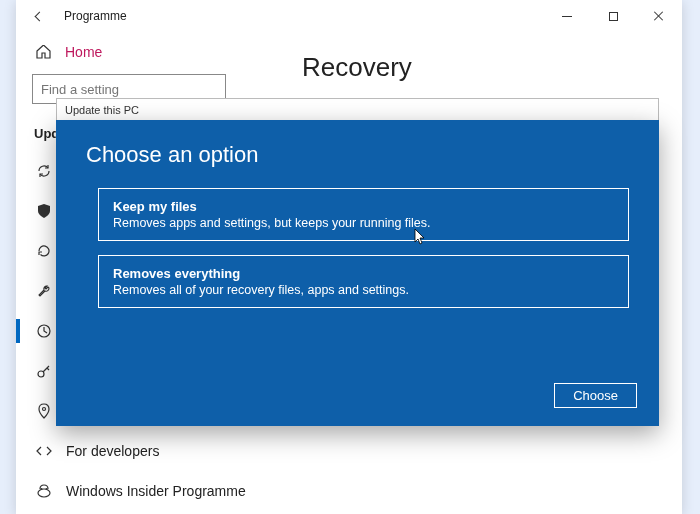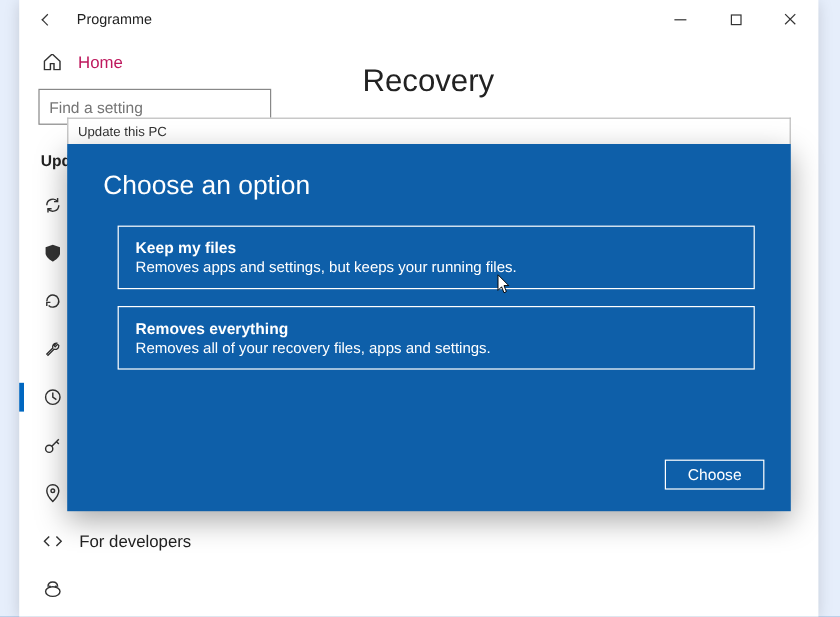--- a/index.html
+++ b/index.html
@@ -150,20 +150,21 @@
       </div>
       <div class="navitem">
         <span class="ico">
             <svg width="16" height="16" viewBox="0 0 16 16">
               <ellipse cx="8" cy="10" rx="6" ry="4" fill="none" stroke="#333" stroke-width="1.2"></ellipse>
               <circle cx="5.5" cy="6" r="1" fill="#333"></circle>
               <circle cx="10.5" cy="6" r="1" fill="#333"></circle>
               <path d="M4 6c0-3 2-4 4-4s4 1 4 4" fill="none" stroke="#333" stroke-width="1.2"></path>
             </svg>
           </span>
+        <span>Windows Insider Programme</span>
       </div>
     </div>
 
     <div class="content">
       <div class="h1">Recovery</div>
       <div class="para">If your PC isn't running well, resetting it might help. This lets you choose to keep your personal files or remove them, and then reinstalls Windows.</div>
       <div style="height:180px"></div>
       <div style="font-size:13px;color:#555;margin-left:290px;margin-top:-6px;">up</div>
       <div class="h2">More recovery options</div>
       <div class="link">Learn how to start afresh with a clean installation of Windows</div>

